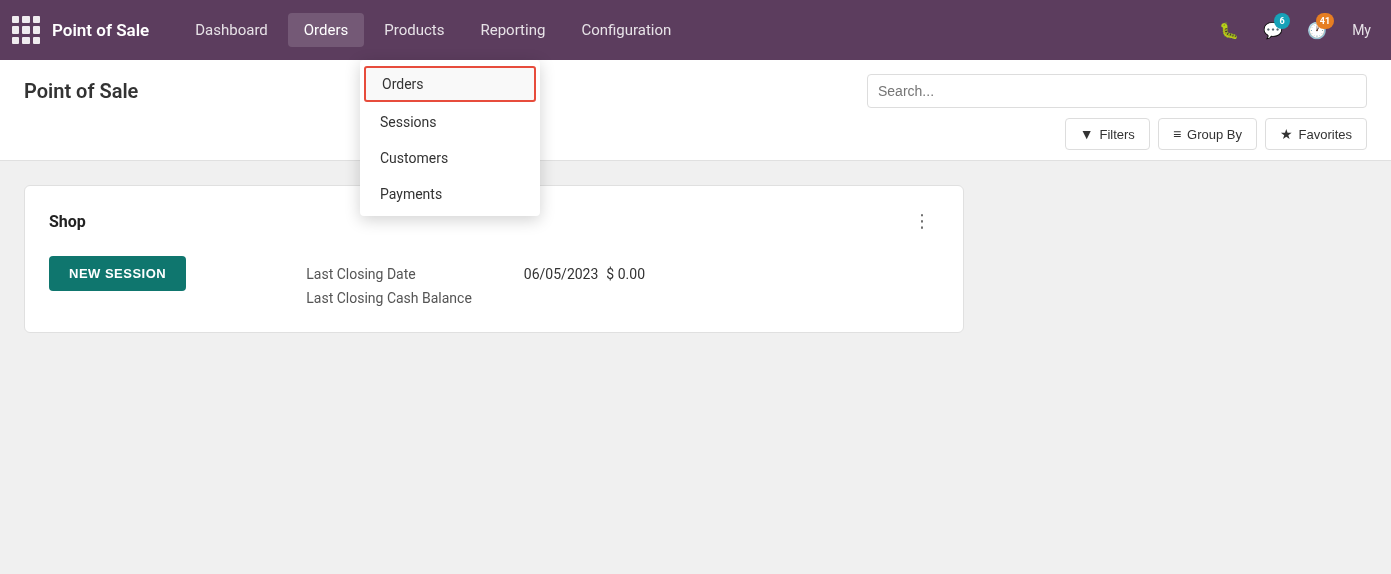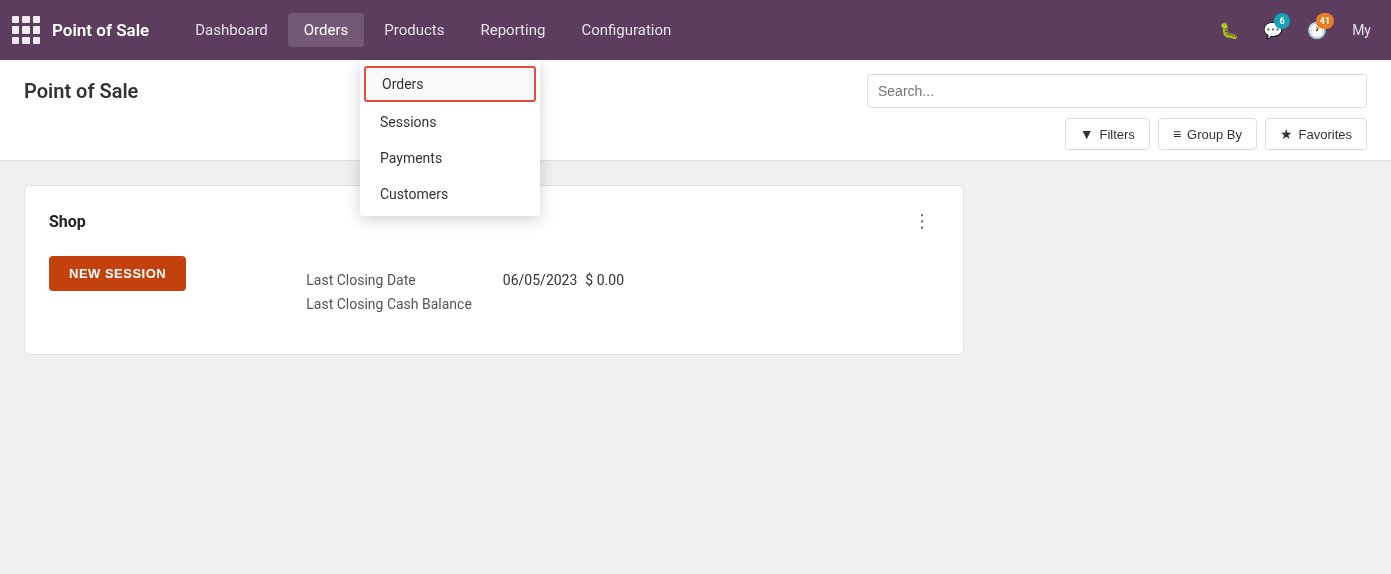--- a/index.html
+++ b/index.html
@@ -129,52 +129,52 @@
       background: #f0f0f0;
       min-height: calc(574px - 60px - 54px - 48px);
     }
 
     
     .shop-card {
       background: white;
       border-radius: 6px;
       border: 1px solid #e0e0e0;
       max-width: 940px;
-      padding: 20px 24px 42px;
+      padding: 20px 24px 26px;
       position: relative;
     }
     .shop-card-header {
       display: flex; align-items: center; justify-content: space-between;
       margin-bottom: 20px;
     }
     .shop-name {
       font-size: 16px; font-weight: 700; color: #222;
     }
     .kebab-btn {
       background: none; border: none; cursor: pointer;
       font-size: 18px; color: #666; padding: 4px 8px;
       border-radius: 3px;
     }
 
     .new-session-btn {
-      background: #c2410c;
+      background: #0f766e;
       color: white;
       border: none;
       border-radius: 4px;
       padding: 10px 20px;
       font-size: 13px;
       font-weight: 700;
       cursor: pointer;
       text-transform: uppercase;
       letter-spacing: 0.5px;
     }
 
     .shop-info {
-      display: flex; gap: 31px; align-items: flex-start;
-      margin-top: 16px; margin-left: 20px;
+      display: flex; gap: 52px; align-items: flex-start;
+      margin-top: 10px; margin-left: 20px;
     }
     .shop-info-labels { display: flex; flex-direction: column; gap: 8px; }
     .shop-info-values { display: flex; flex-direction: row; gap: 8px; }
     .shop-info-label { color: #555; font-size: 14px; }
     .shop-info-value { color: #333; font-size: 14px; }
 
     
     .header-search-row {
       background: white;
       padding: 14px 24px 0;
@@ -252,22 +252,22 @@
   </button>
   <button class="toolbar-btn">
     <span class="icon">★</span>
     <span>Favorites</span>
   </button>
 </div>
 
 <div class="dropdown-menu">
   <div class="dropdown-item highlighted">Orders</div>
   <div class="dropdown-item">Sessions</div>
+  <div class="dropdown-item">Customers</div>
   <div class="dropdown-item">Payments</div>
-  <div class="dropdown-item">Customers</div>
 </div>
 
 <div class="main-content">
   <div class="shop-card">
     <div class="shop-card-header">
       <span class="shop-name">Shop</span>
       <button class="kebab-btn">⋮</button>
     </div>
     <div style="display:flex; align-items:flex-start; gap:100px;">
       <button class="new-session-btn">NEW SESSION</button>

